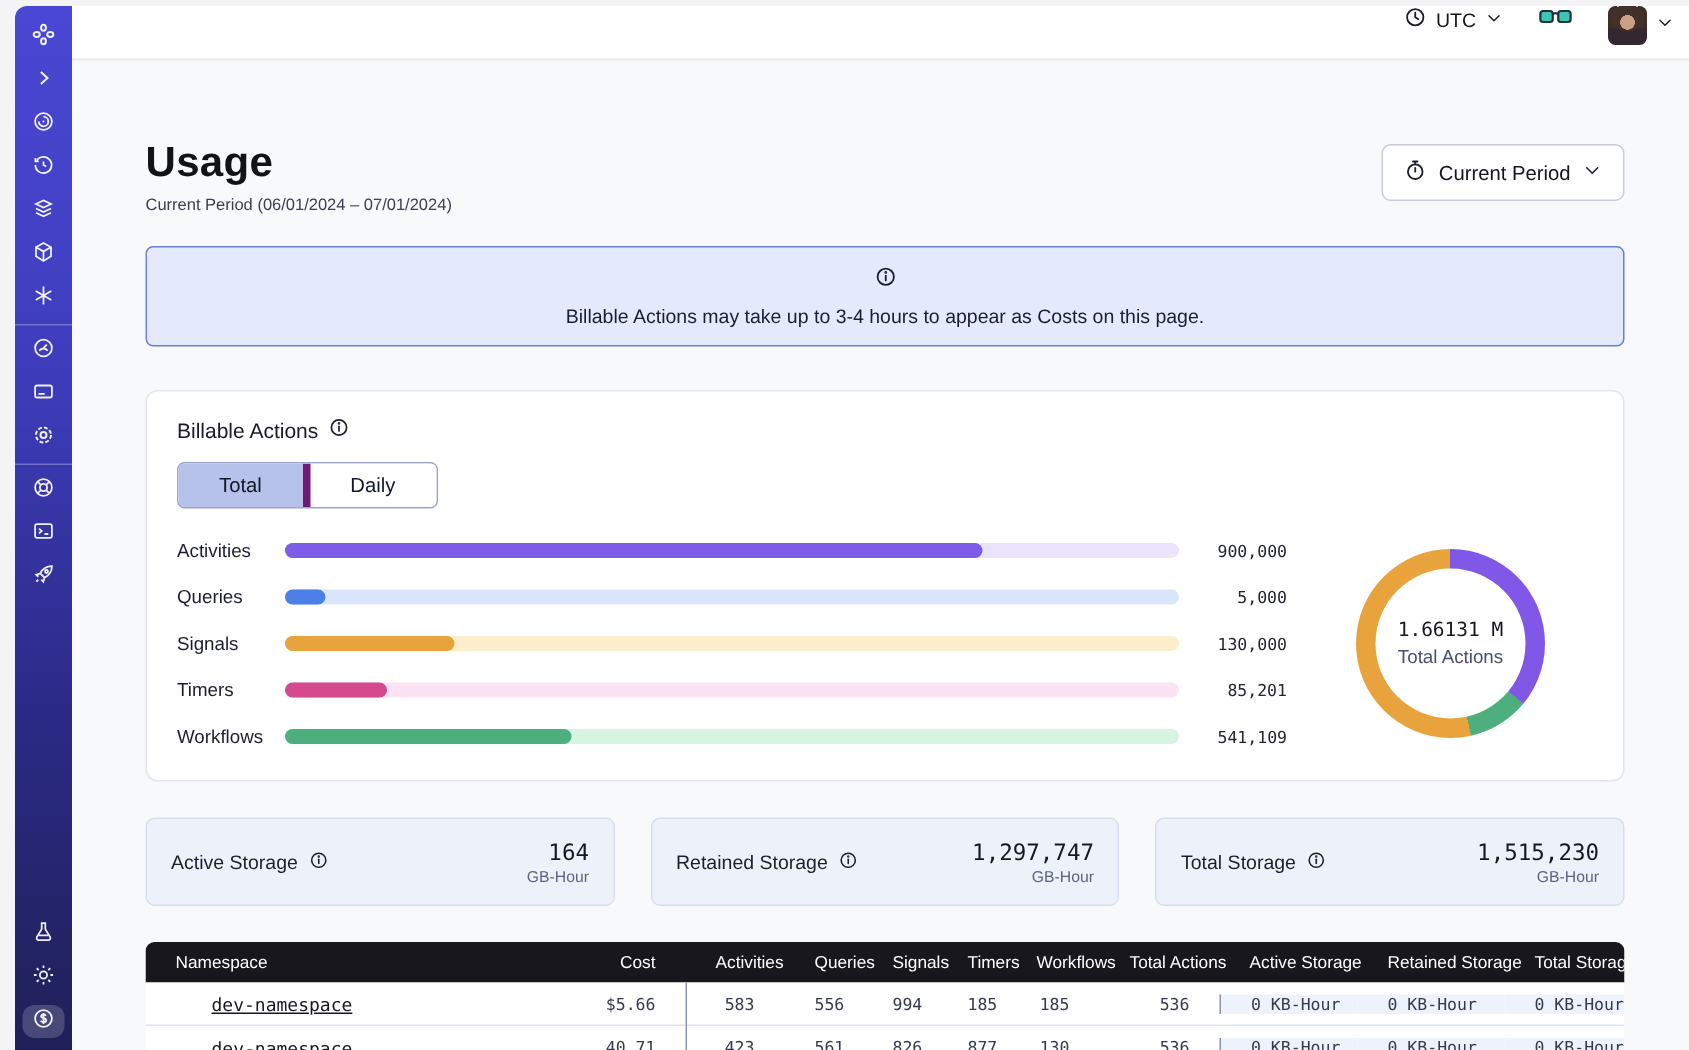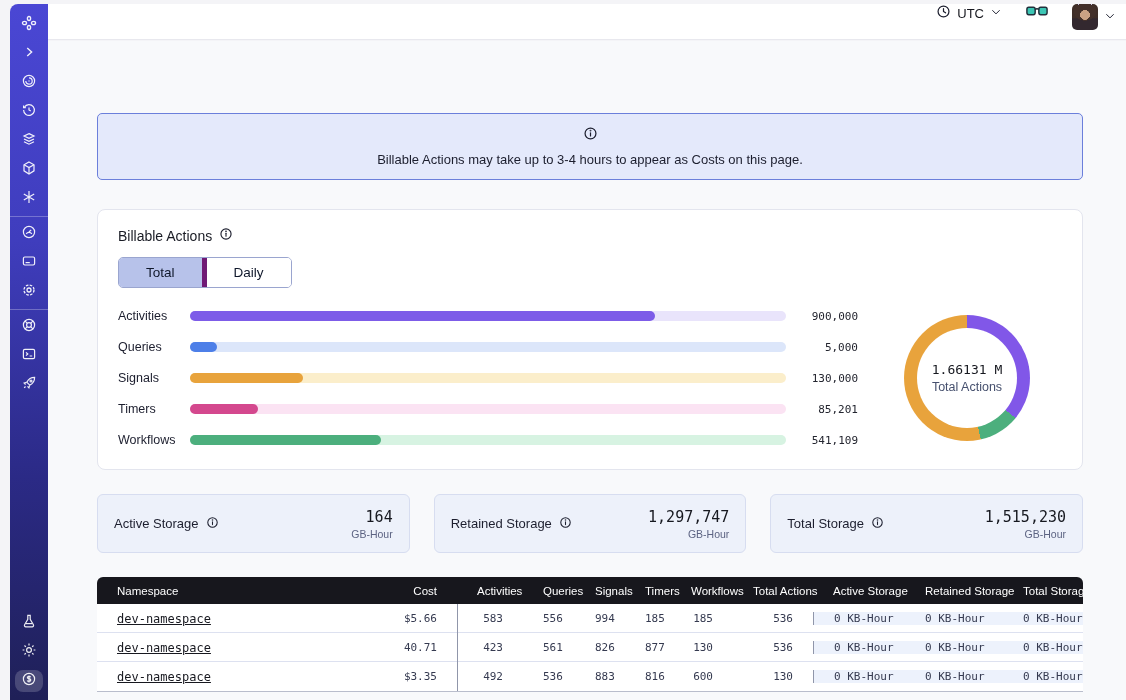--- a/index.html
+++ b/index.html
@@ -79,21 +79,21 @@
   
   .usage-table { margin-top:24px; border-radius:6px 6px 0 0; overflow:hidden; border-bottom:1px solid #b9bdcc; }
   .t-row { display:grid; grid-template-columns:1fr 78px 66px 52px 50px 46px 62px 80px 92px 98px 80px; align-items:center; }
   .t-head { background:#17171d; height:27px; }
   .t-head .t-cell { color:#fff; font-size:11.5px; font-weight:400; }
   .t-body .t-row { background:#fff; border-bottom:1px solid #dde1f0; height:29px; }
   .t-body .t-row:last-child { border-bottom:none; }
   .t-cell { padding:0 20px; font-size:11.5px; color:#353a50; text-align:right; white-space:nowrap; }
   .t-cell.left { text-align:left; }
   .t-body .t-cell.num { font-size:11px; }
-  .ns-link { color:#17181f; font-size:12px; text-decoration:underline; cursor:pointer; font-family:"DejaVu Sans Mono",monospace; }
+  .ns-link { color:#17181f; font-size:12px; text-decoration:underline; cursor:pointer; font-family:"DejaVu Sans Mono",monospace;margin-left:24px; }
   .t-body .div-l { border-left:1px solid #9096aa; height:29px; display:flex; align-items:center; justify-content:flex-end; }
   .t-body .storage-cell { background:#edf2fc; }
   .t-body .div-s { border-left:1px solid #9096aa; }
 
   .icon-line { stroke:#1c1e2e; fill:none; stroke-width:1.3; stroke-linecap:round; stroke-linejoin:round; }
 </style>
 </head>
 <body>
 
 <div class="app">
@@ -233,20 +233,34 @@
       <div class="avatar"></div>
       <span><svg width="12" height="12" viewBox="0 0 16 16" class="icon-line">
             <path d="M3.5 6l4.5 4.5L12.5 6"></path>
           </svg></span>
     </div>
   </header>
 
   <main class="main">
 
     <div class="header-row">
+      <div>
+        <h1 class="page-title">Usage</h1>
+        <div class="page-subtitle">Current Period (06/01/2024 – 07/01/2024)</div>
+      </div>
+      <button class="period-btn">
+        <span><svg width="15" height="15" viewBox="0 0 16 16" class="icon-line">
+              <circle cx="8" cy="9" r="5.2"></circle>
+              <path d="M6.4 1.8h3.2M8 1.8v2M8 9V6.4"></path>
+            </svg></span>
+        <span>Current Period</span>
+        <span><svg width="13" height="13" viewBox="0 0 16 16" class="icon-line">
+              <path d="M3.5 6l4.5 4.5L12.5 6"></path>
+            </svg></span>
+      </button>
     </div>
 
     <div class="banner">
       <span><svg width="15" height="15" viewBox="0 0 16 16" class="icon-line">
             <circle cx="8" cy="8" r="5.8"></circle>
             <path d="M8 7.2v3.4"></path>
             <circle cx="8" cy="4.9" r="0.35" fill="#1c1e2e"></circle>
           </svg></span>
       <span>Billable Actions may take up to 3-4 hours to appear as Costs on this page.</span>
     </div>

